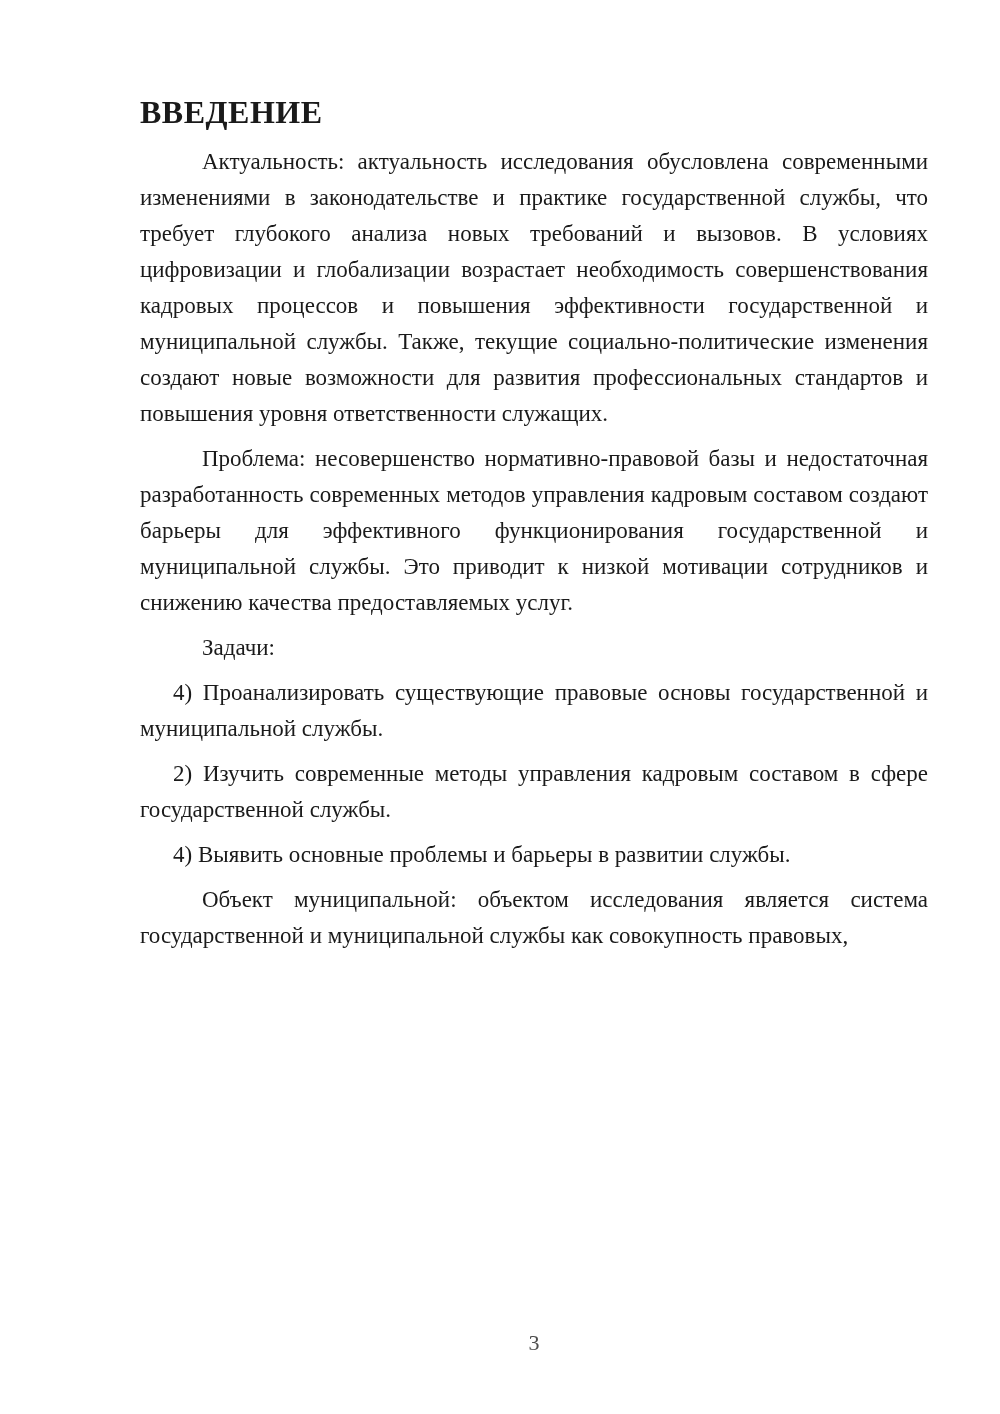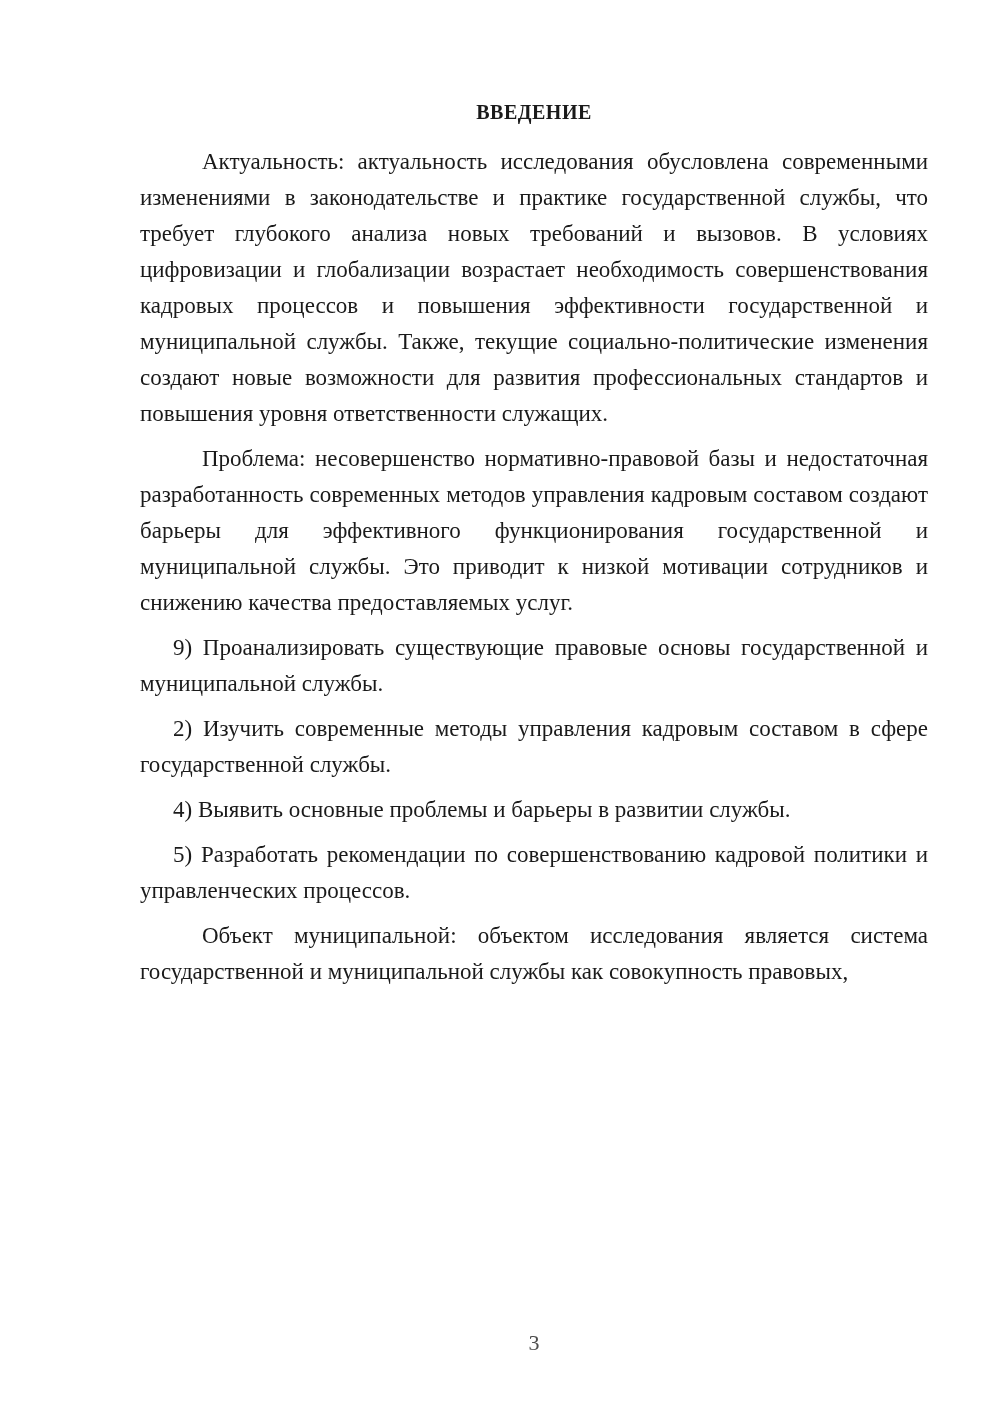--- a/index.html
+++ b/index.html
@@ -16,23 +16,23 @@
     background: #ffffff;
     box-sizing: border-box;
     padding: 94px 72px 0 140px;
     font-family: "Liberation Serif", "DejaVu Serif", serif;
     font-size: 23px;
     line-height: 36px;
     color: #1a1a1a;
     overflow: hidden;
   }
   .doc-title {
-    font-size: 20px;
+    font-size: 32px;
     font-weight: bold;
-    text-align: center;
+    text-align: left;
     margin: 0 0 14px 0;
     line-height: 36px;
     letter-spacing: 0.5px;
   }
   .page p {
     margin: 9px 0;
     text-align: justify;
   }
   p.body-para {
     text-indent: 62px;
@@ -56,27 +56,27 @@
 
 <div class="page">
 
   <h1 class="doc-title">ВВЕДЕНИЕ</h1>
 
   <p class="body-para">Актуальность: актуальность исследования обусловлена современными изменениями в законодательстве и практике государственной службы, что требует глубокого анализа новых требований и вызовов. В условиях цифровизации и глобализации возрастает необходимость совершенствования кадровых процессов и повышения эффективности государственной и муниципальной службы. Также, текущие социально-политические изменения создают новые возможности для развития профессиональных стандартов и повышения уровня ответственности служащих.</p>
 
   <p class="body-para">Проблема: несовершенство нормативно-правовой базы и недостаточная разработанность современных методов управления кадровым составом создают барьеры для эффективного функционирования государственной и муниципальной службы. Это приводит к низкой мотивации сотрудников и снижению качества предоставляемых услуг.</p>
 
 
+  <p class="body-para">Задачи:</p>
 
-  <p class="list-para">9) Проанализировать существующие правовые основы государственной и муниципальной службы.</p>
+  <p class="list-para">4) Проанализировать существующие правовые основы государственной и муниципальной службы.</p>
 
   <p class="list-para">2) Изучить современные методы управления кадровым составом в сфере государственной службы.</p>
 
 
   <p class="list-para">4) Выявить основные проблемы и барьеры в развитии службы.</p>
 
-  <p class="list-para">5) Разработать рекомендации по совершенствованию кадровой политики и управленческих процессов.</p>
 
   <p class="body-para">Объект муниципальной: объектом исследования является система государственной и муниципальной службы как совокупность правовых,</p>
 
   <div class="page-number">3</div>
 
 </div>
 
 </body></html>

